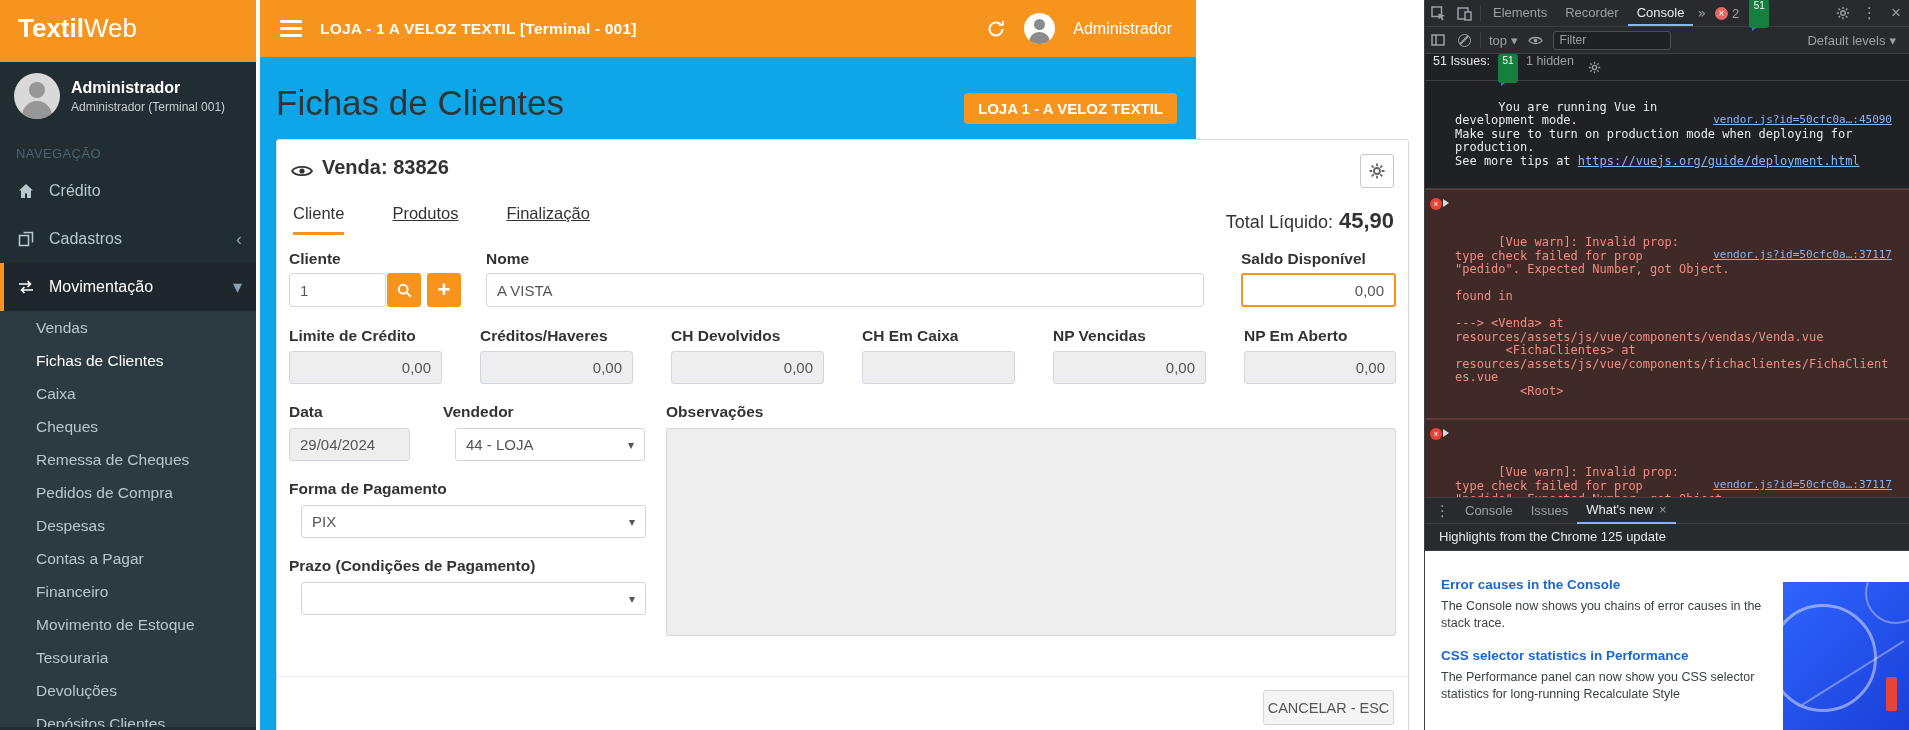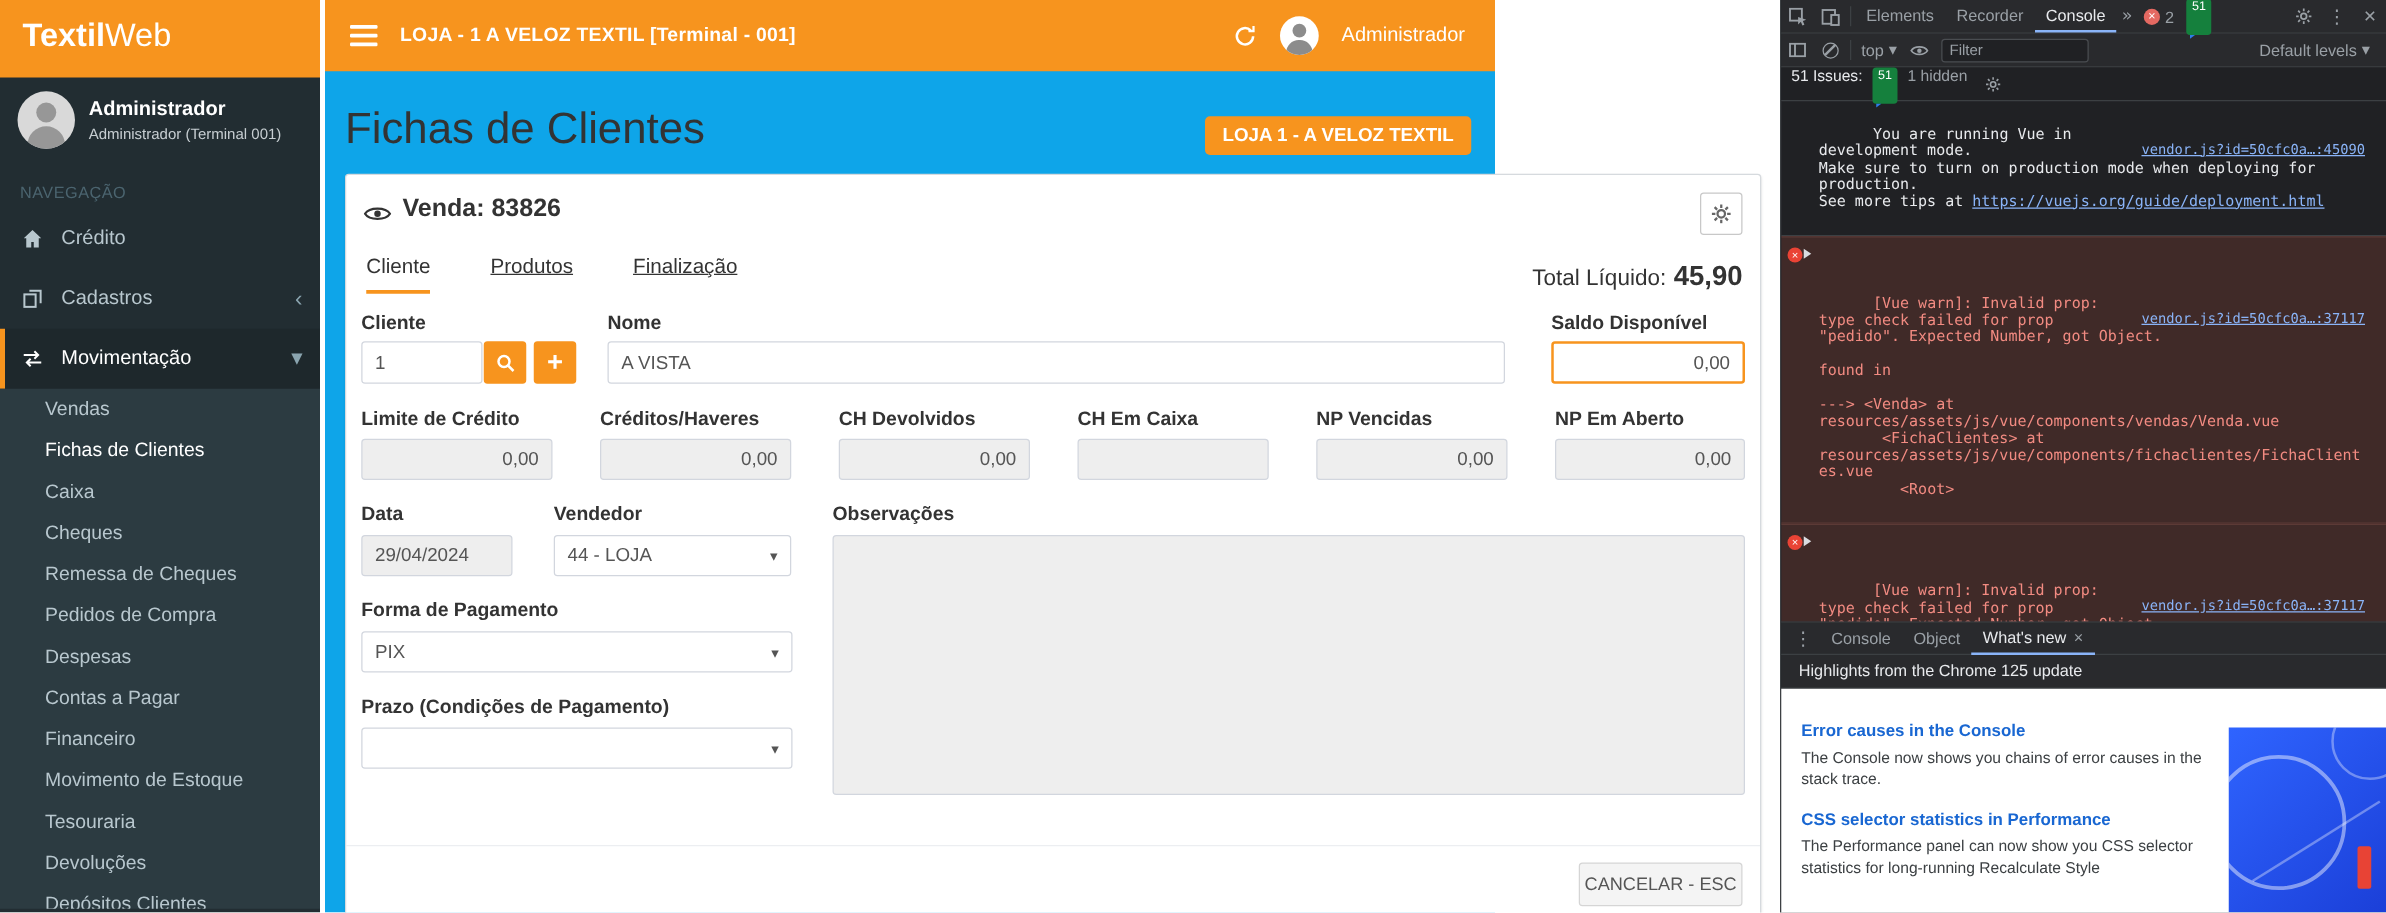--- a/index.html
+++ b/index.html
@@ -51,21 +51,21 @@
   .tab.active { border-bottom:3px solid #f7941e; }
   .tab.link { text-decoration:underline; }
   .total { position:absolute; right:14px; top:68px; font-size:18px; color:#333; }
   .total b { font-size:22px; margin-left:6px; }
 
   .lbl { position:absolute; font-size:15.5px; font-weight:600; color:#333; white-space:nowrap; }
   .inp { position:absolute; height:34px; border:1px solid #d2d6de; border-radius:3px; background:#fff; font-size:15px; color:#555; display:flex; align-items:center; padding:0 10px; }
   input.inp { display:block; line-height:32px; }
   .inp.gray { background:#eee; justify-content:flex-end; }
   .inp.right { justify-content:flex-end; text-align:right; }
-  .sel { position:absolute; height:33px; border:1px solid #d2d6de; border-radius:3px; background:#fff; font-size:15px; color:#555; display:flex; align-items:center; justify-content:space-between; padding:0 10px; cursor:pointer; }
+  .sel { position:absolute; height:33px; border:1px solid #d2d6de; border-radius:3px; background:#fff; font-size:15px; color:#555; display:flex; align-items:center; justify-content:space-between; padding:0 10px; cursor:pointer;margin-left:12px; }
   .sel .caret { color:#555; font-size:12px; }
   .obs { position:absolute; background:#eee; border:1px solid #d2d6de; border-radius:3px; }
   .btn-sq { position:absolute; width:34px; height:34px; background:#f7941e; border:none; border-radius:3px; color:#fff; display:flex; align-items:center; justify-content:center; cursor:pointer; }
   .btn-sq.plus { font-size:22px; font-weight:700; line-height:1; }
   .divider { position:absolute; left:0; right:0; top:536px; border-top:1px solid #eceef1; }
   .cancel-btn { position:absolute; right:14px; top:550px; width:131px; height:35px; background:#f4f4f4; border:1px solid #d5d5d5; border-radius:3px; color:#555; font-size:14.5px; display:flex; align-items:center; justify-content:center; cursor:pointer; }
 
   
   #devtools { position:absolute; left:1424px; top:0; width:485px; height:730px; background:#202124; border-left:1px solid #3c4043; color:#e8eaed; z-index:3; }
   .dt-row { display:flex; align-items:center; background:#292a2d; border-bottom:1px solid #3c4043; height:27px; font-size:13px; color:#9aa0a6; }
@@ -399,21 +399,21 @@
 ---&gt; &lt;Venda&gt; at resources/assets/js/vue/components/vendas/Venda.vue
        &lt;FichaClientes&gt; at resources/assets/js/vue/components/fichaclientes/FichaClientes.vue
          &lt;Root&gt;</span>
     </div>
 
   </div>
 
   <div class="drawer-tabs">
     <span class="kebab u">⋮</span>
     <span class="dt-tab">Console</span>
-    <span class="dt-tab">Object</span>
+    <span class="dt-tab">Issues</span>
     <span class="dt-tab active withx">
       <span>What's new</span>
       <span class="x">×</span>
     </span>
   </div>
 
   <div class="highlights">Highlights from the Chrome 125 update</div>
 
   <div class="whatsnew">
     <div class="wn-title">Error causes in the Console</div>

